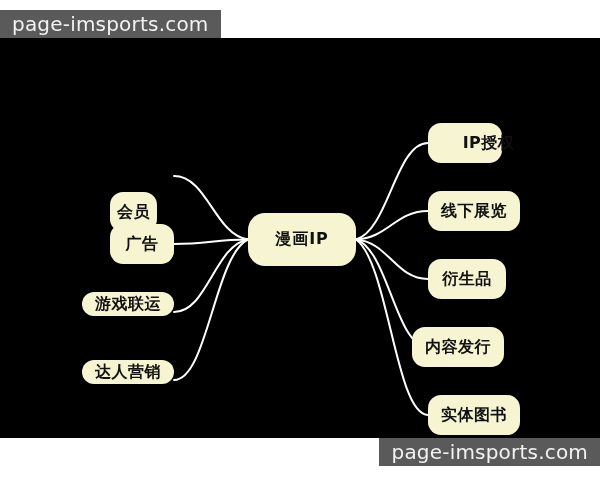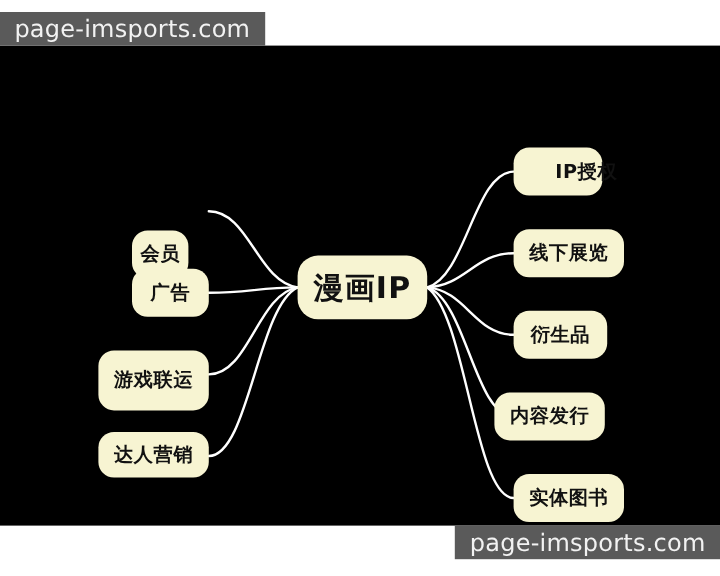--- a/index.html
+++ b/index.html
@@ -42,21 +42,21 @@
     box-sizing: border-box;
     white-space: nowrap;
   }
   .node.leaf {
     height: 40px;
     border-radius: 13px;
     font-size: 16px;
   }
   .node.center {
     border-radius: 17px;
-    font-size: 25px;
+    font-size: 16px;
     letter-spacing: 1px;
   }
   .watermark {
     position: absolute;
     background: #5a5a5a;
     color: #f2f2f2;
     font-size: 20px;
     letter-spacing: 0.2px;
     display: flex;
     align-items: center;
@@ -89,22 +89,22 @@
         <path d="M 356 201.5 C 388.4 192.68045673076924, 395.6 105, 428 105" fill="none" stroke="#ffffff" stroke-width="2" stroke-linecap="round"></path>
         <path d="M 356 201.5 C 388.4 199.8269951923077, 395.6 173, 428 173" fill="none" stroke="#ffffff" stroke-width="2" stroke-linecap="round"></path>
         <path d="M 356 201.5 C 388.4 204.0276201923077, 395.6 241, 428 241" fill="none" stroke="#ffffff" stroke-width="2" stroke-linecap="round"></path>
         <path d="M 356 201.5 C 388.4 211.8933894230769, 395.6 309, 428 309" fill="none" stroke="#ffffff" stroke-width="2" stroke-linecap="round"></path>
         <path d="M 356 201.5 C 388.4 224.2053125, 395.6 377, 428 377" fill="none" stroke="#ffffff" stroke-width="2" stroke-linecap="round"></path>
       </svg>
     <div id="nodes">
         <div class="node center" style="left: 248px; top: 175px; width: 108px; height: 53px;">漫画IP</div>
         <div class="node leaf" style="left: 110px; top: 118px; width: 47px; height: 40px; margin-top: 36px;">会员</div>
         <div class="node leaf" style="left: 110px; top: 186px; width: 64px; height: 40px;">广告</div>
-        <div class="node leaf" style="left: 82px; top: 254px; width: 92px; height: 50px;">游戏联运</div>
-        <div class="node leaf" style="left: 82px; top: 322px; width: 92px; height: 38px;">达人营销</div>
+        <div class="node leaf" style="left: 82px; top: 254px; width: 92px; height: 24px;">游戏联运</div>
+        <div class="node leaf" style="left: 82px; top: 322px; width: 92px; height: 24px;">达人营销</div>
         <div class="node leaf" style="left: 428px; top: 85px; width: 74px; height: 40px; padding-left: 47px;">IP授权</div>
         <div class="node leaf" style="left: 428px; top: 153px; width: 92px; height: 40px;">线下展览</div>
         <div class="node leaf" style="left: 428px; top: 221px; width: 78px; height: 40px;">衍生品</div>
         <div class="node leaf" style="left: 412px; top: 289px; width: 92px; height: 40px;">内容发行</div>
         <div class="node leaf" style="left: 428px; top: 357px; width: 92px; height: 40px;">实体图书</div>
       </div>
   </div>
 
   <div class="watermark" id="wm-top">page-imsports.com</div>
 

